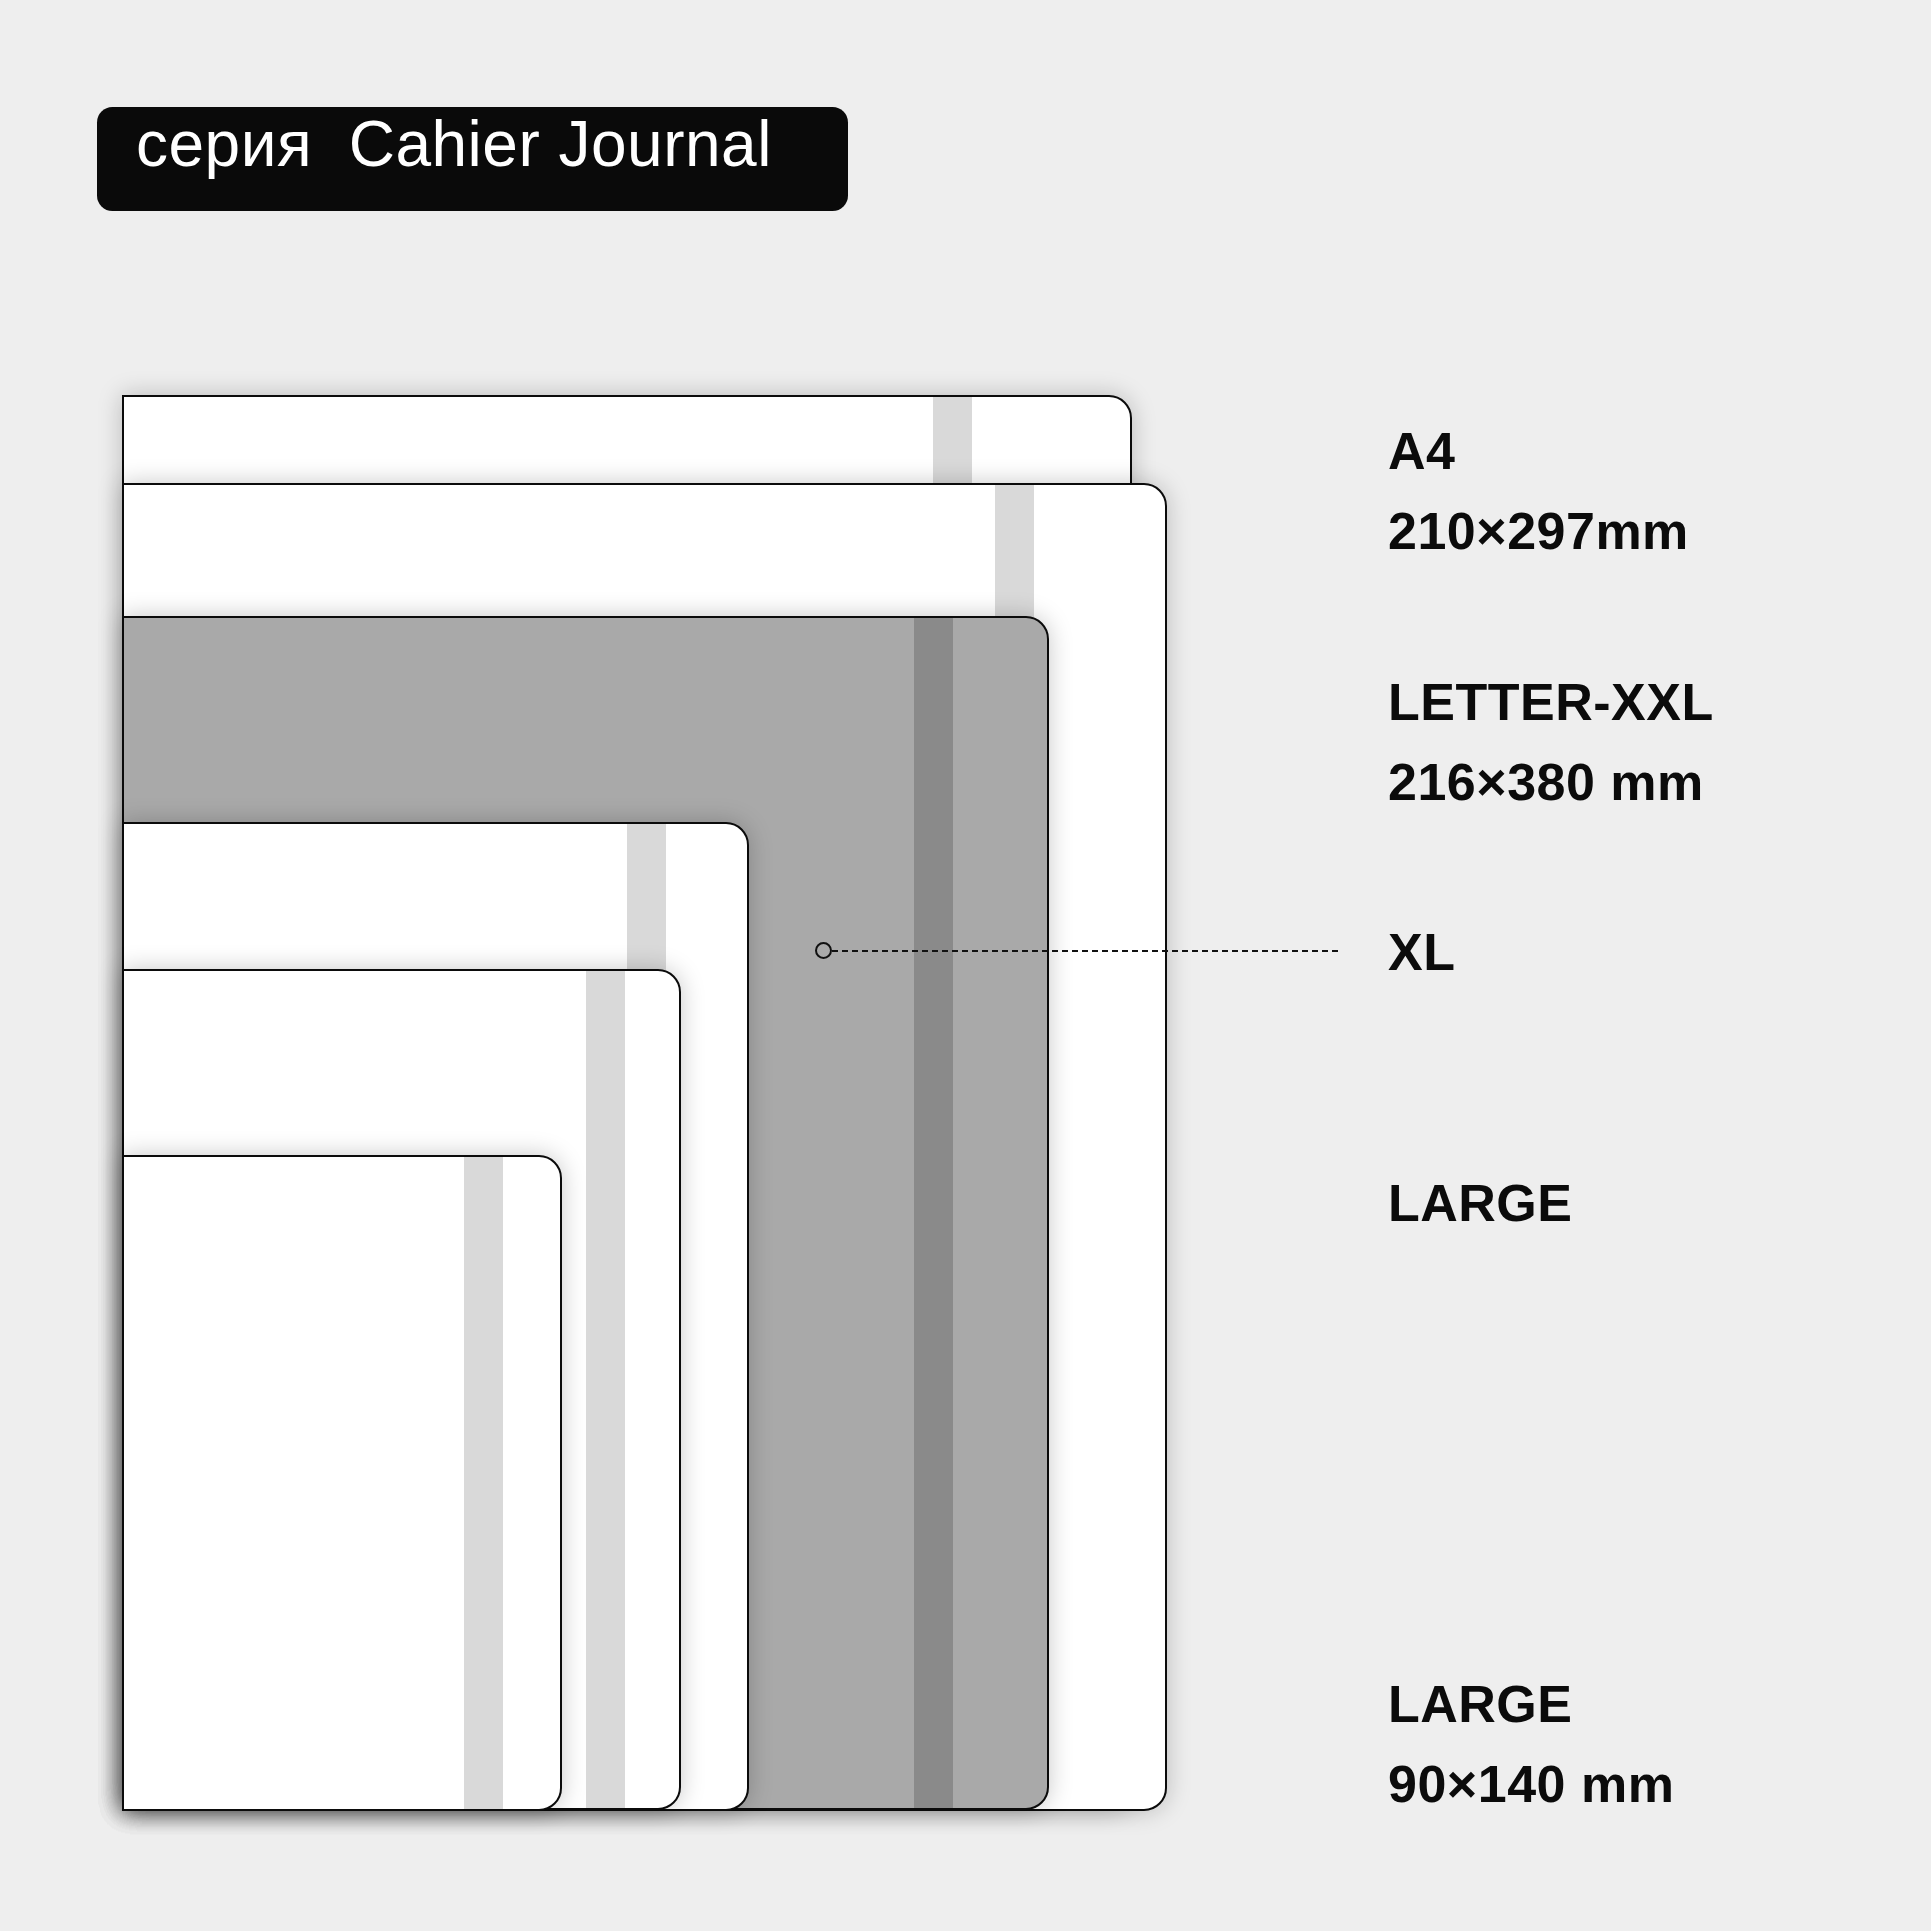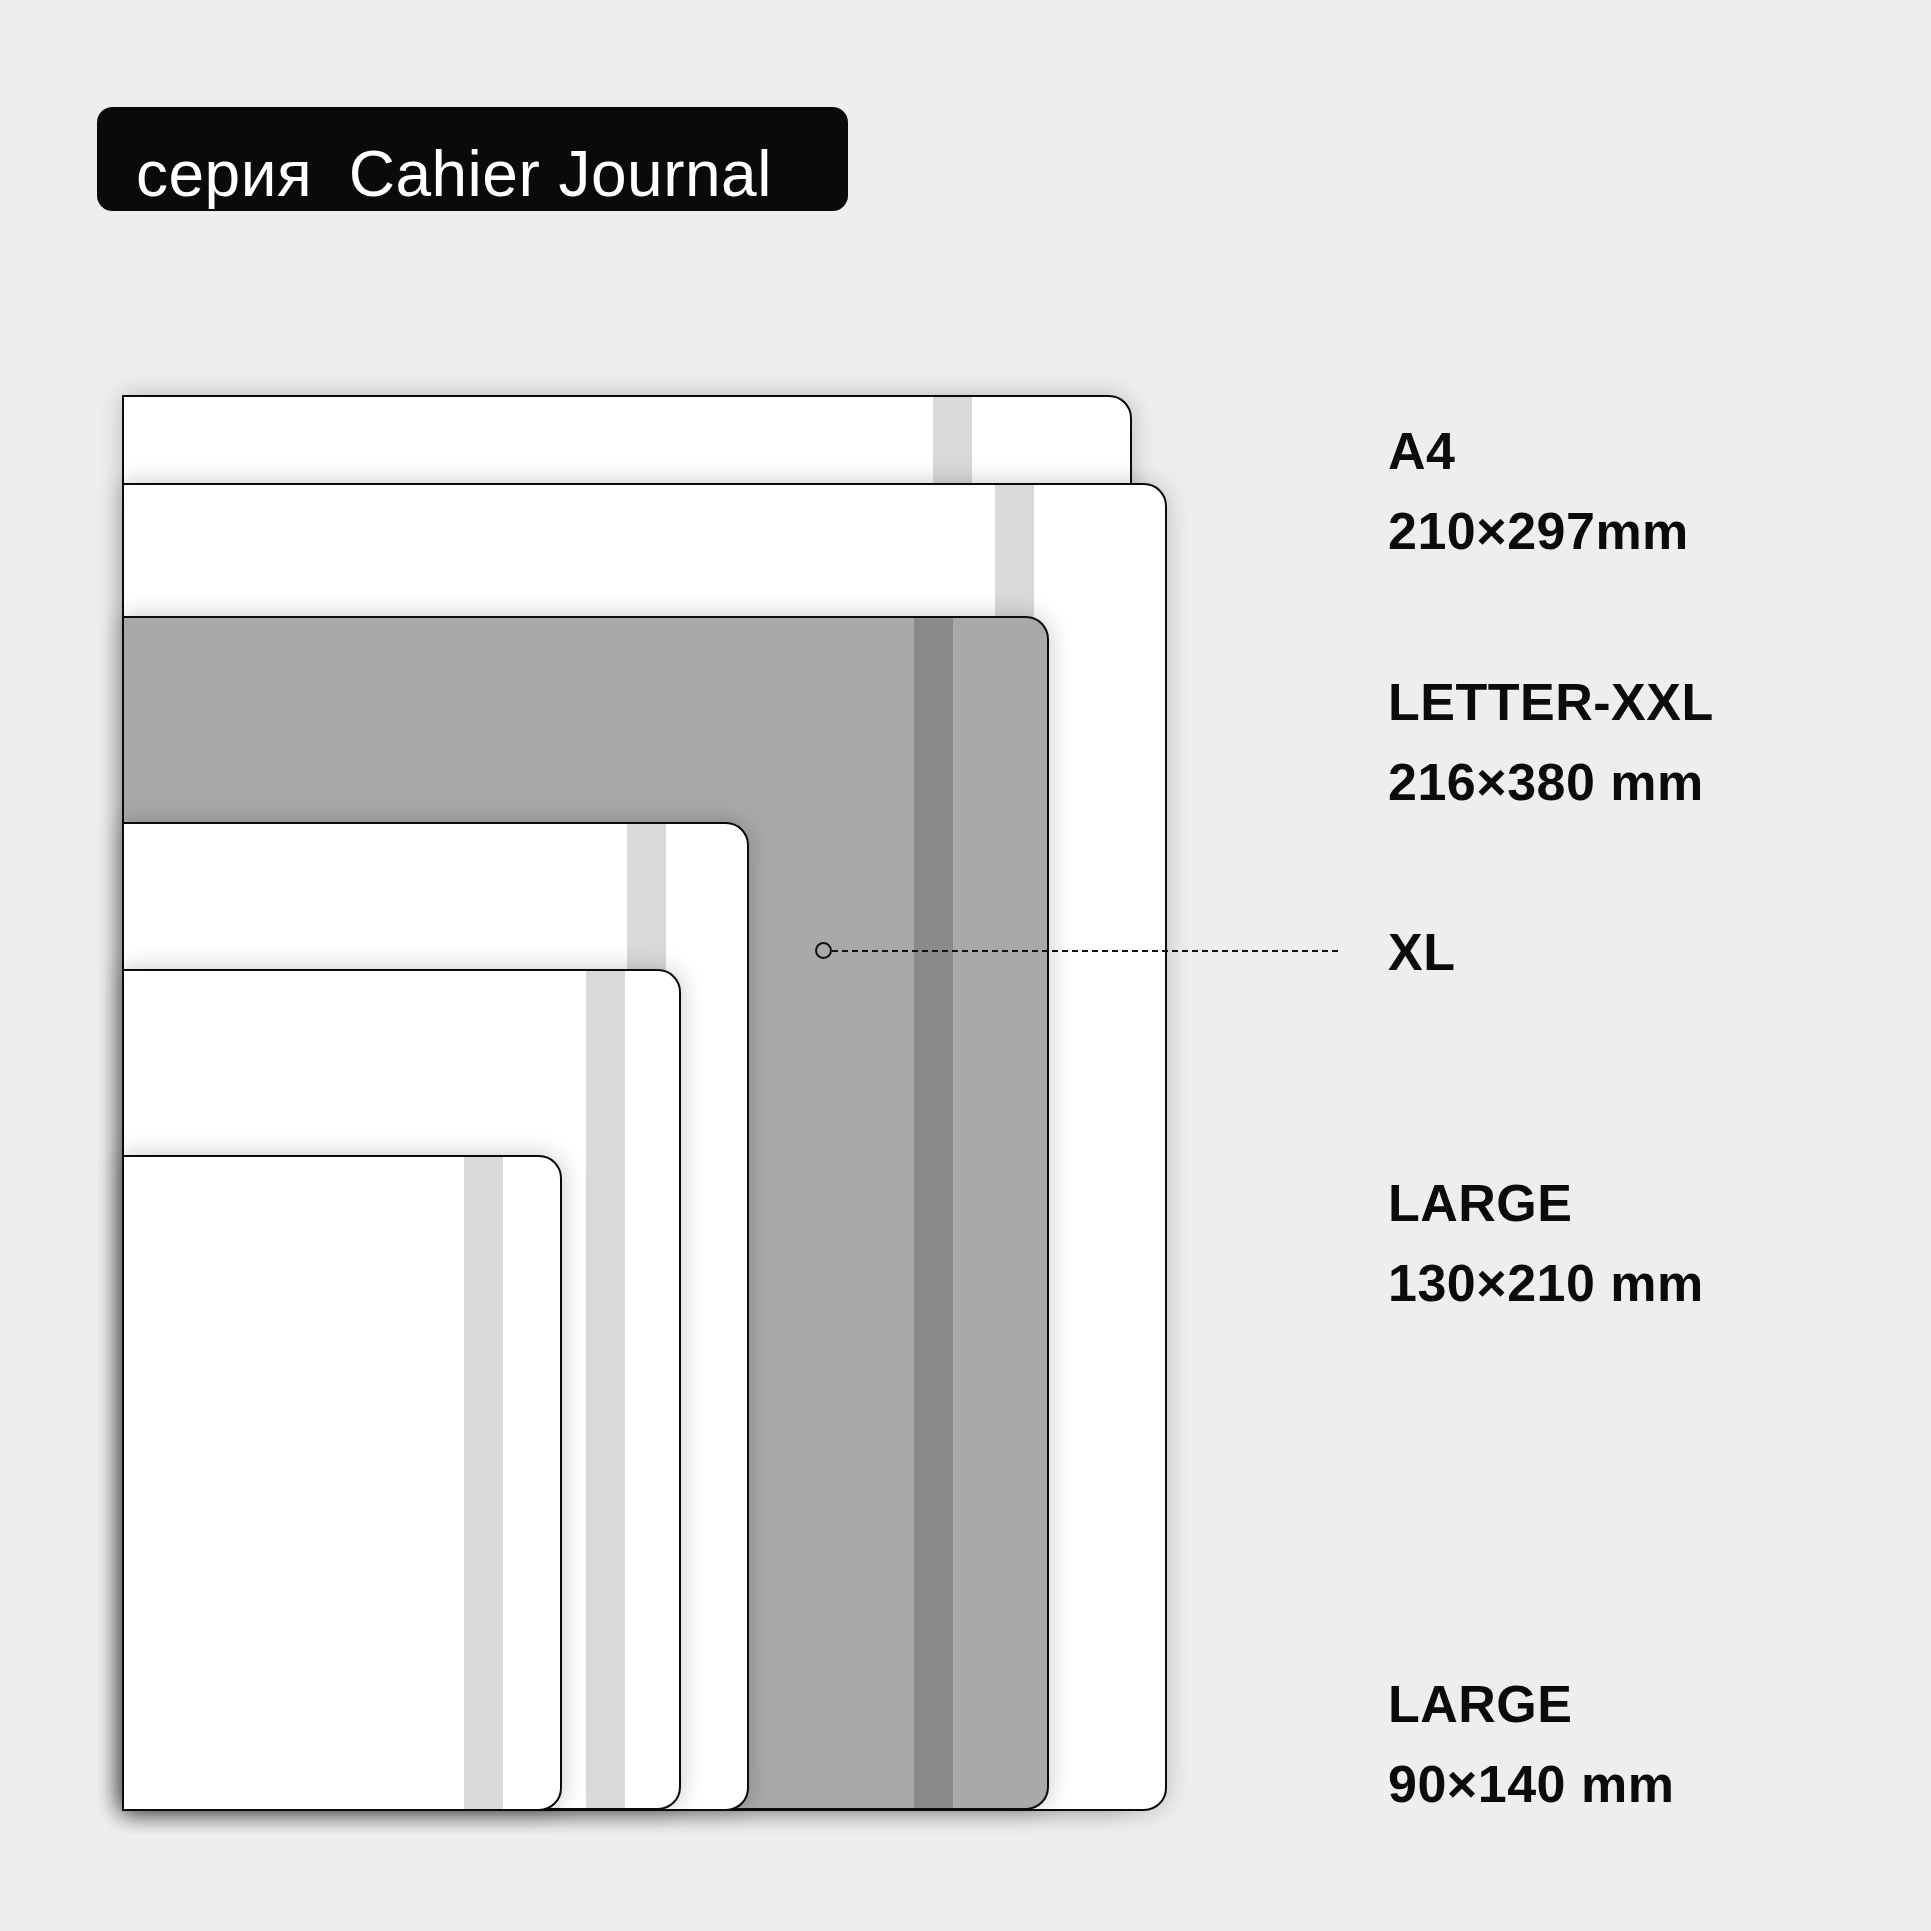--- a/index.html
+++ b/index.html
@@ -10,21 +10,21 @@
     overflow: hidden;
     font-family: "Liberation Sans", "DejaVu Sans", sans-serif;
     color: #0b0b0b;
   }
   .title-box {
     position: absolute;
     left: 97px; top: 107px;
     width: 751px; height: 104px;
     background: #0a0a0a;
     border-radius: 15.4px;
-    display: flex; align-items: flex-end;
+    display: flex; align-items: flex-start;
     box-sizing: border-box;
     padding-left: 39px;
   }
   .title-text {
     color: #ffffff;
     font-size: 64px;
     font-weight: 400;
     white-space: pre;
     letter-spacing: 0.5px;
   }
@@ -116,21 +116,20 @@
 </div>
 <div class="size-label" style="top:676px;">
   <div class="size-name">LETTER-XXL</div>
   <div class="size-dim">216×380 mm</div>
 </div>
 <div class="size-label" style="top:926px;">
   <div class="size-name">XL</div>
 </div>
 <div class="size-label" style="top:1177px;">
   <div class="size-name">LARGE</div>
-  <div class="size-dim">130×210 mm</div>
 </div>
 <div class="size-label" style="top:1428px;">
 </div>
 <div class="size-label" style="top:1678px;">
   <div class="size-name">LARGE</div>
   <div class="size-dim">90×140 mm</div>
 </div>
 
 
 </body></html>

